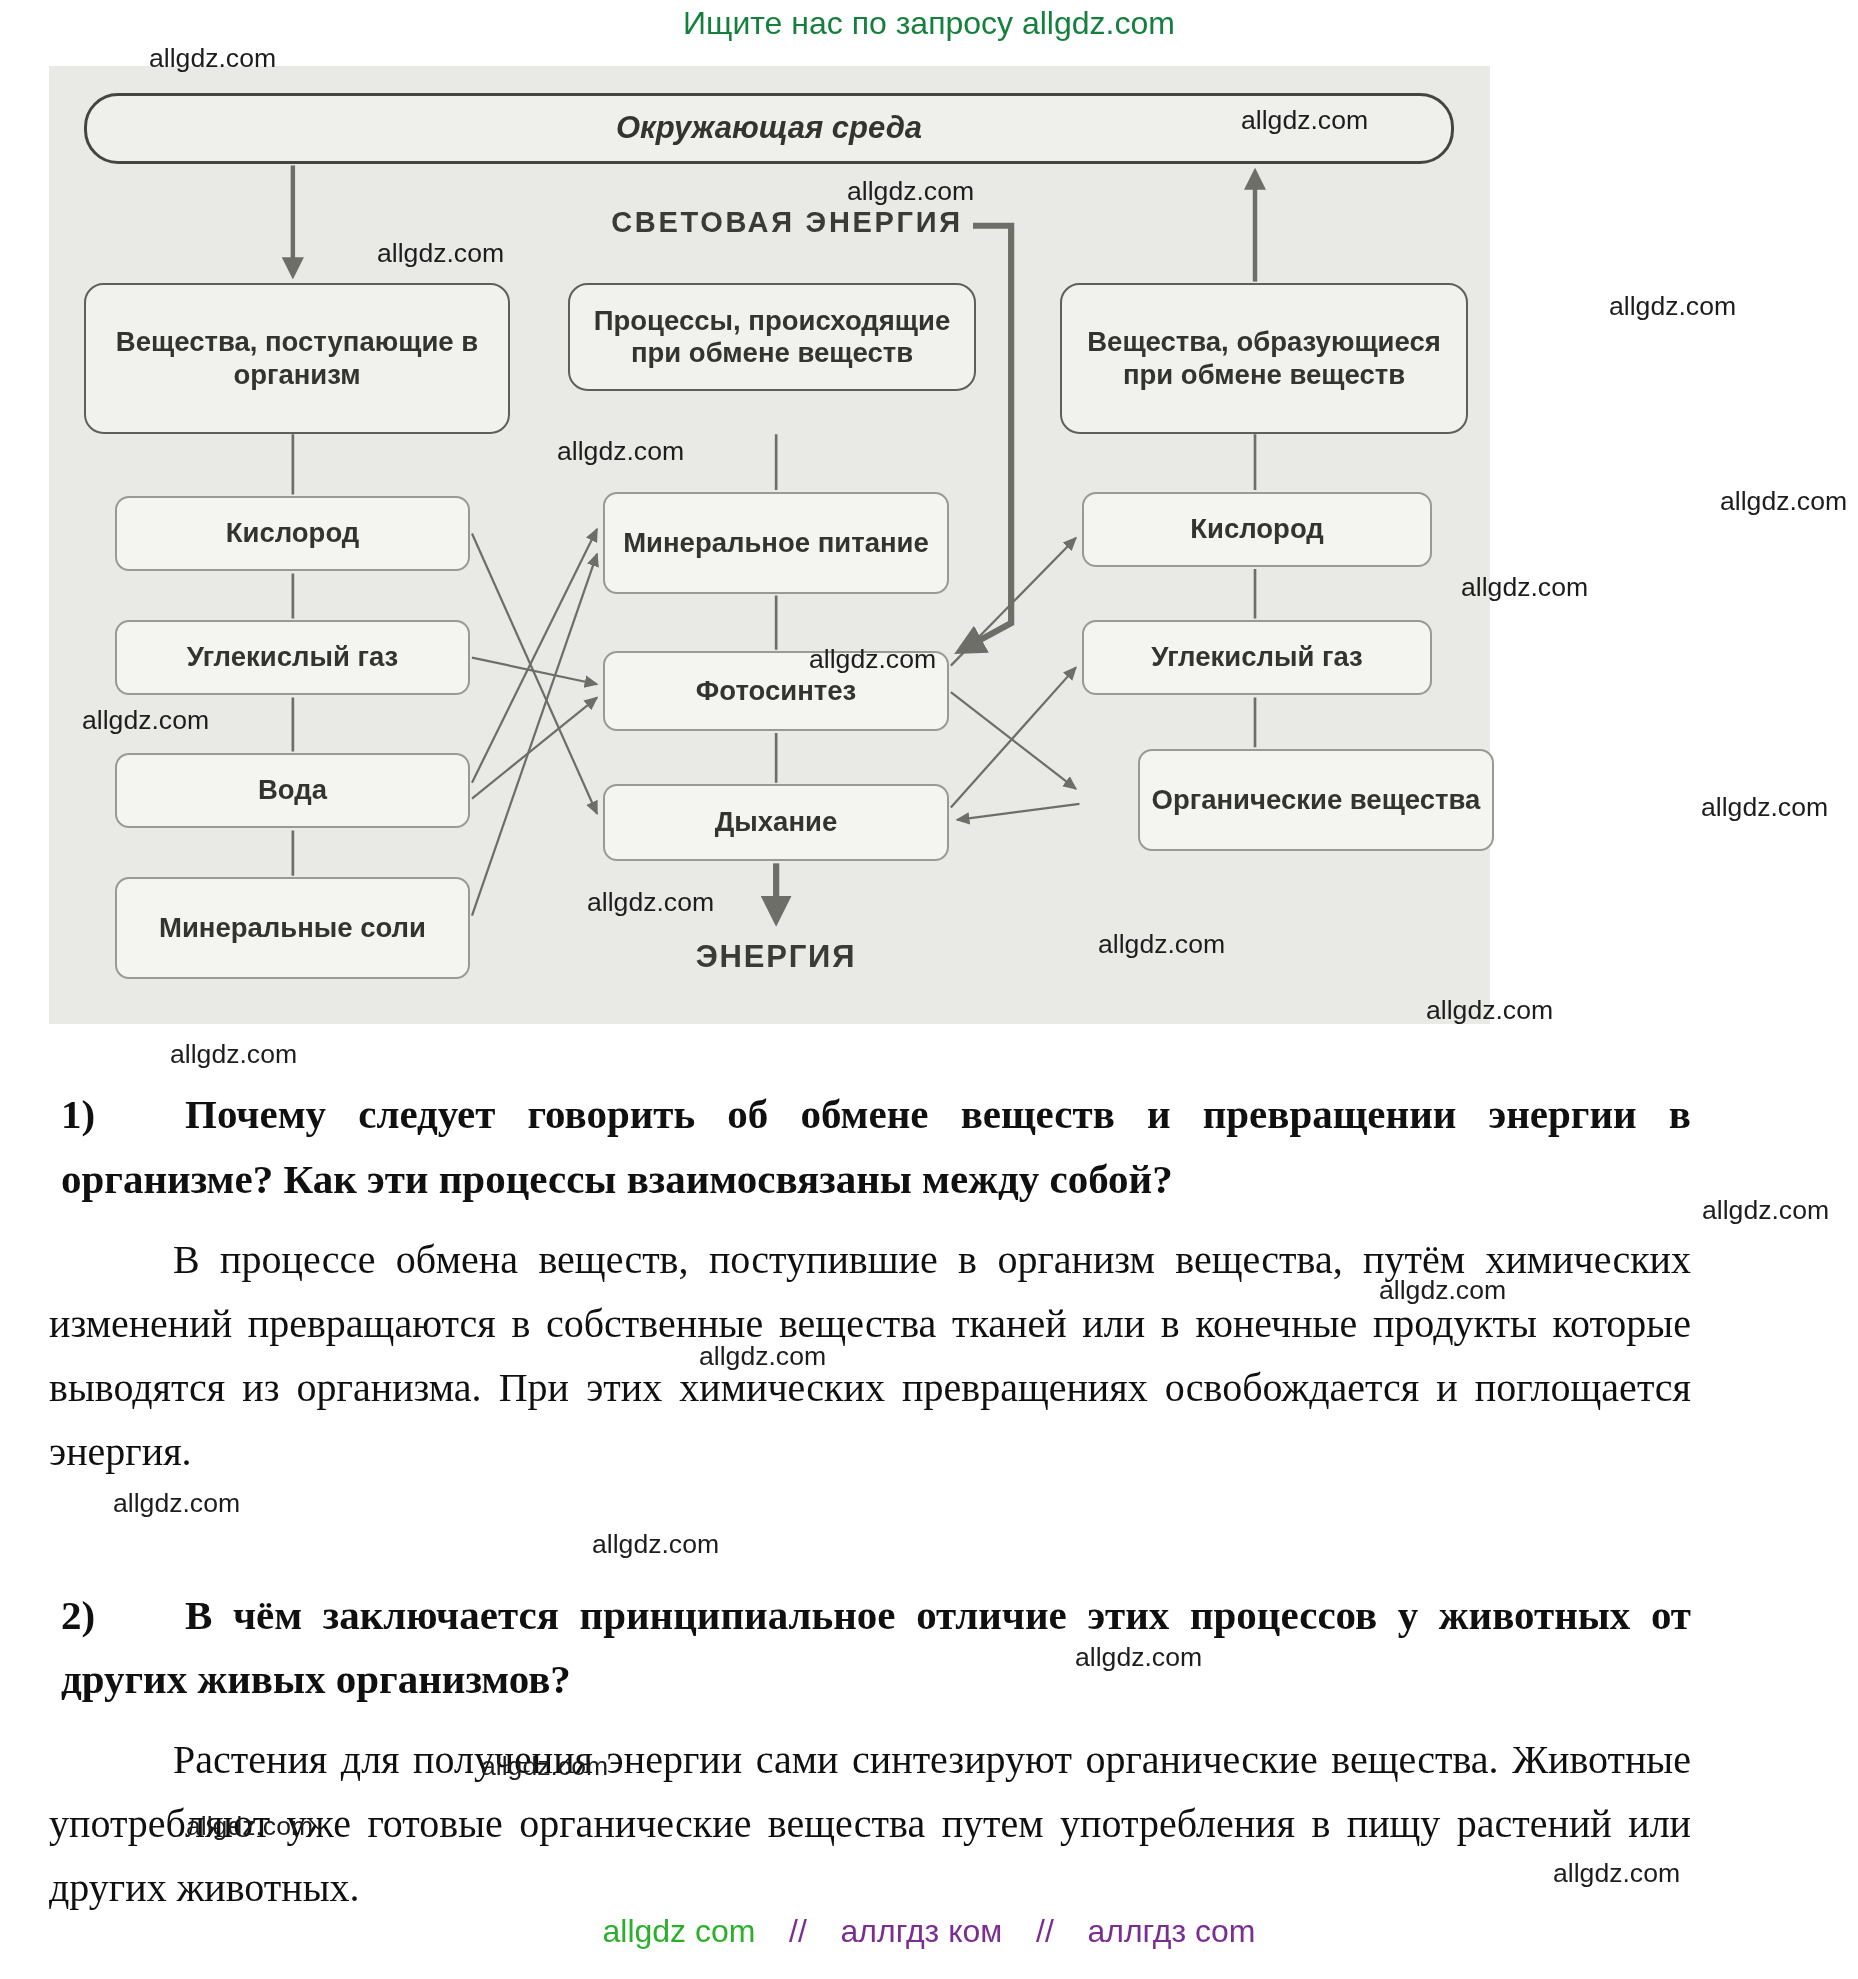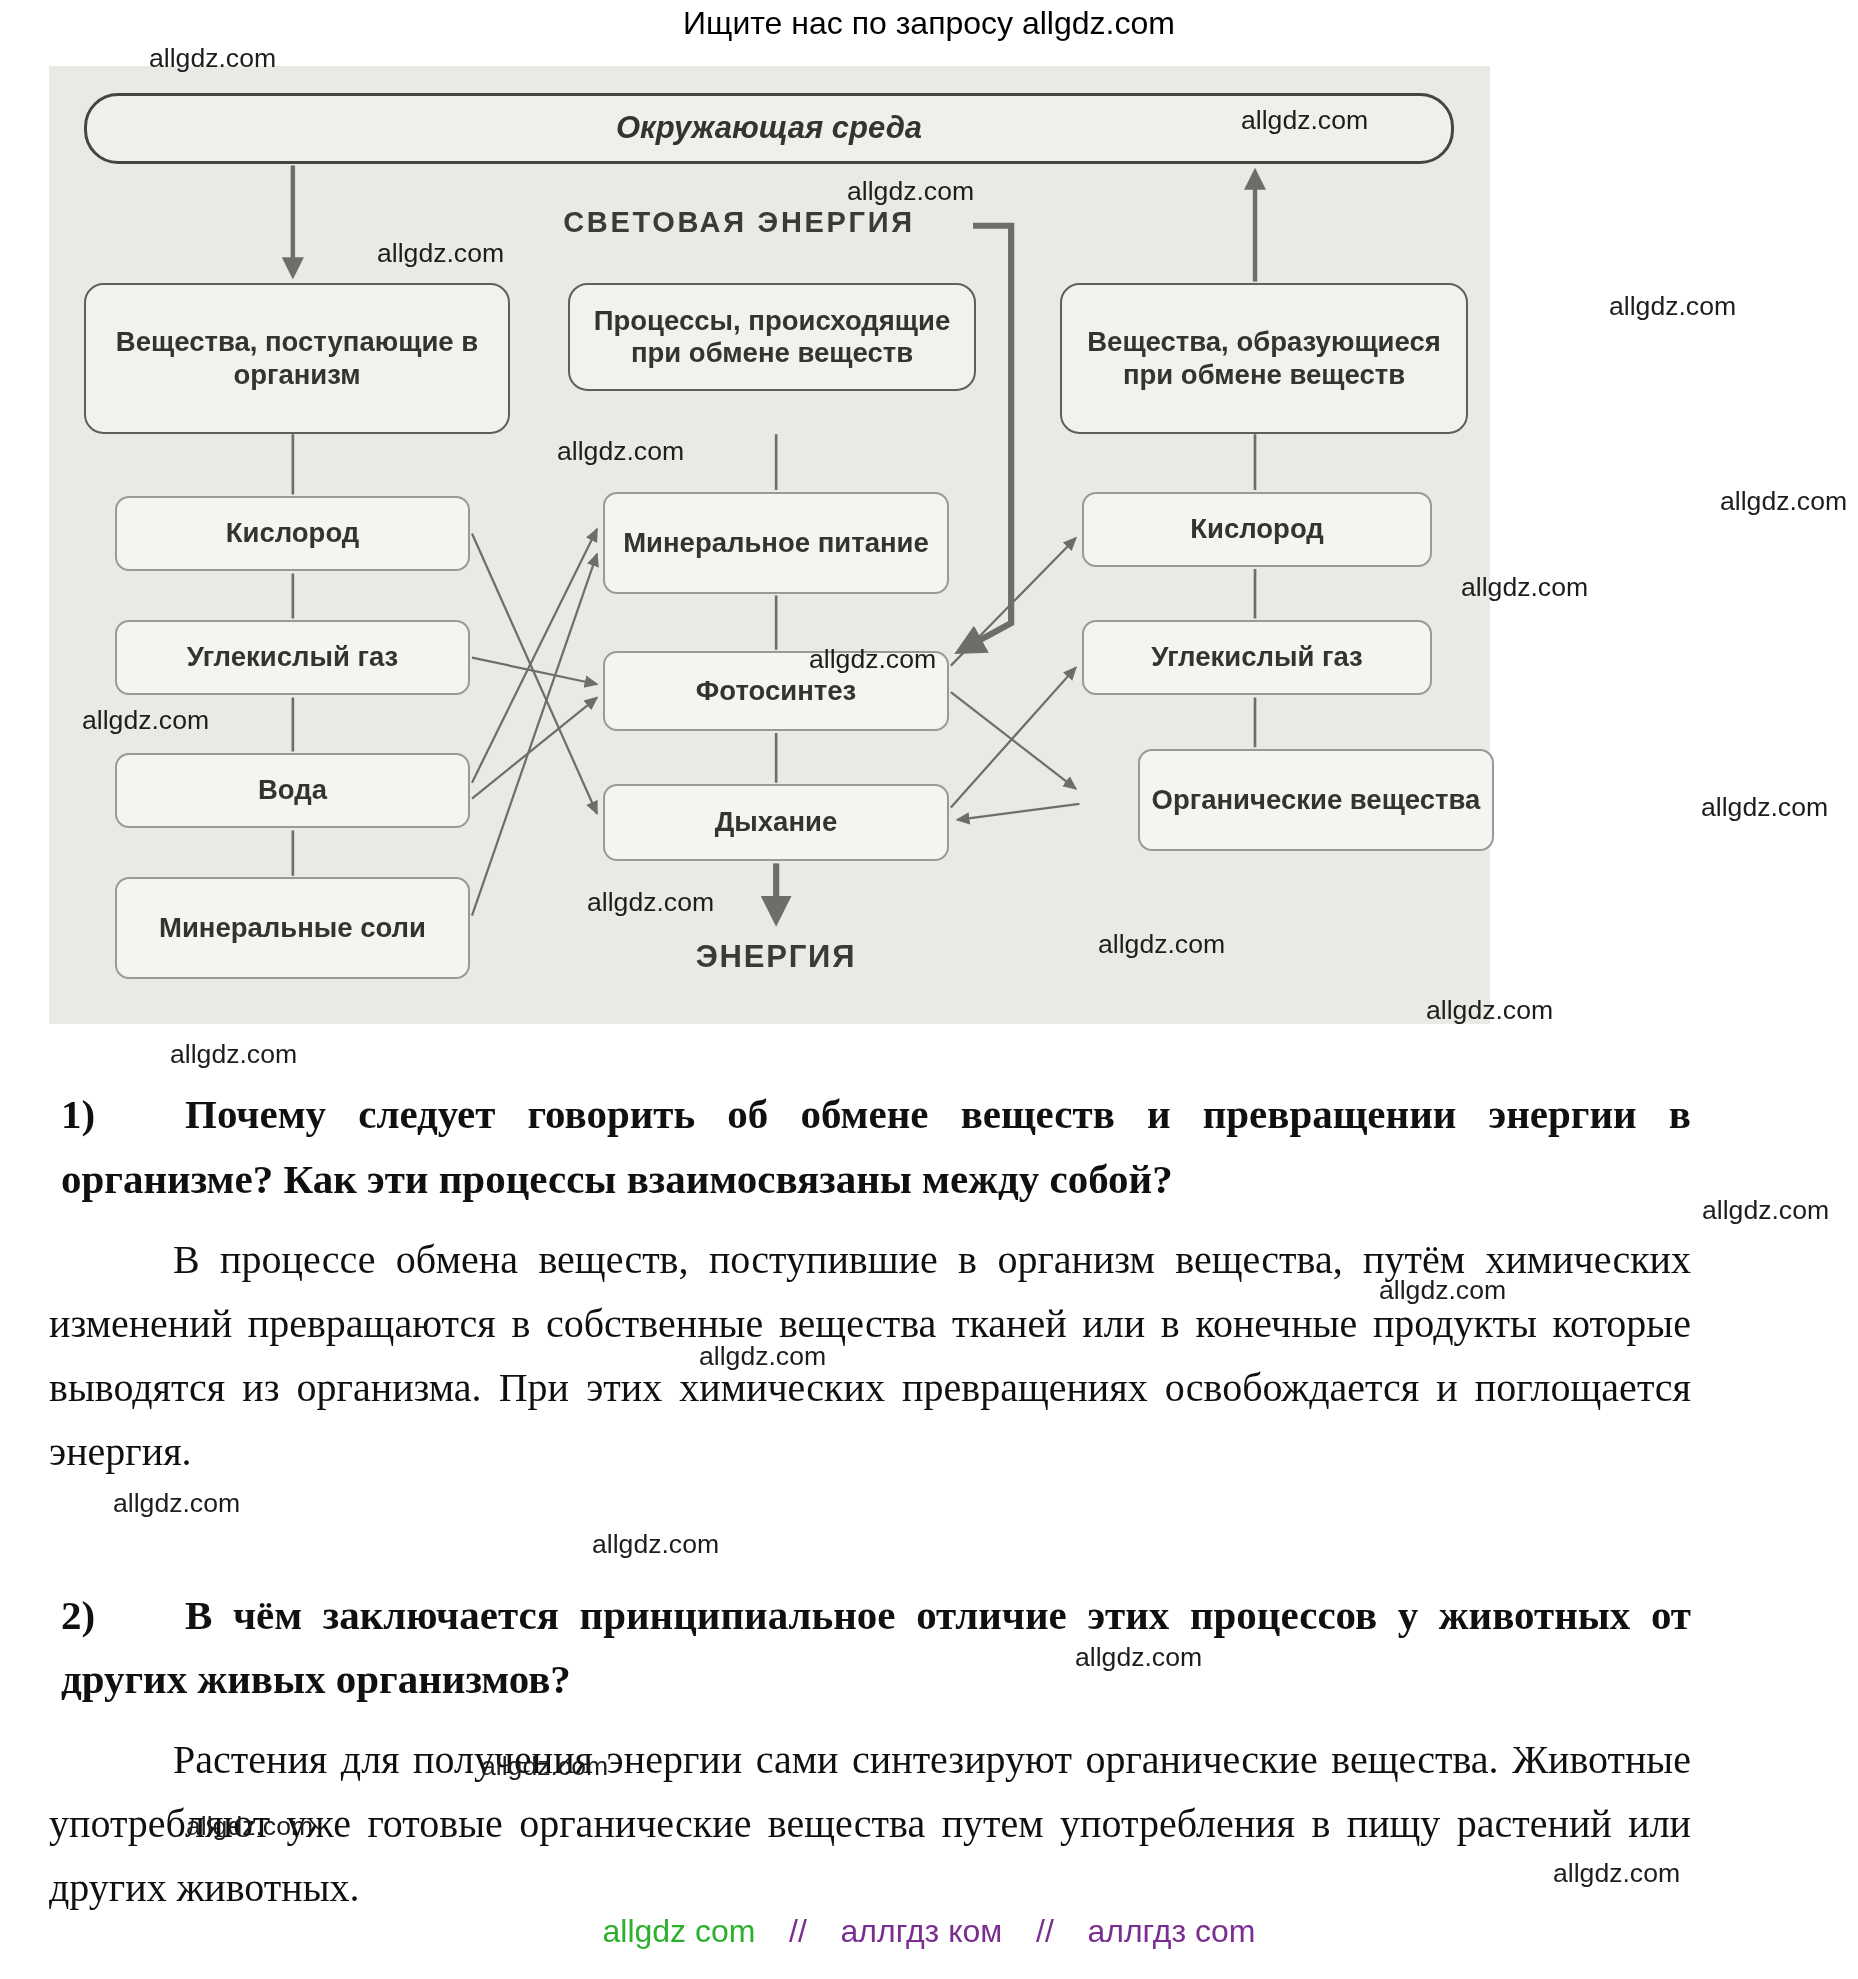--- a/index.html
+++ b/index.html
@@ -8,21 +8,21 @@
     background:#ffffff;font-family:"Liberation Sans", sans-serif;
   }
   
   .watermark{
     position:absolute;font-size:26.6px;color:#1d1d1d;white-space:nowrap;z-index:20;
     font-family:"Liberation Sans", sans-serif;
   }
   
   .promo{
     position:absolute;top:5.3px;left:0;width:100%;text-align:center;
-    font-size:32px;color:#000000;z-index:10;
+    font-size:32px;color:#15803d;z-index:10;
   }
   
   .diagram{
     position:absolute;left:49px;top:66px;width:1441px;height:958px;
     background:#e9e9e5;z-index:1;
   }
   .diagram svg{position:absolute;left:0;top:0;width:100%;height:100%;z-index:1;}
   .dbox{
     position:absolute;display:flex;align-items:center;justify-content:center;
     text-align:center;font-weight:bold;color:#33332f;line-height:1.18;
@@ -34,21 +34,21 @@
   }
   .header-box{
     background:#f1f1ee;border:2.7px solid #5f5f59;border-radius:19.5px;font-size:27.5px;
   }
   .node{
     background:#f4f4f1;border:2.7px solid #9a9a94;border-radius:14px;font-size:27.5px;
   }
   .dlabel{
     position:absolute;font-weight:bold;color:#3a3a36;text-align:center;z-index:2;
   }
-  .light-energy{left:464px;top:140px;width:452px;font-size:29px;letter-spacing:2.7px;}
+  .light-energy{left:512px;top:140px;width:452px;font-size:29px;letter-spacing:2.7px;}
   .energy{left:603px;top:873px;width:248px;font-size:31px;letter-spacing:1.8px;}
   
   .content{
     position:absolute;left:49px;top:1082px;width:1642px;z-index:5;
     font-family:"Liberation Serif", serif;color:#101010;
   }
   .question{
     font-size:41px;font-weight:bold;text-align:justify;line-height:1.58;margin:0 0 16px 12px;
   }
   .answer{

